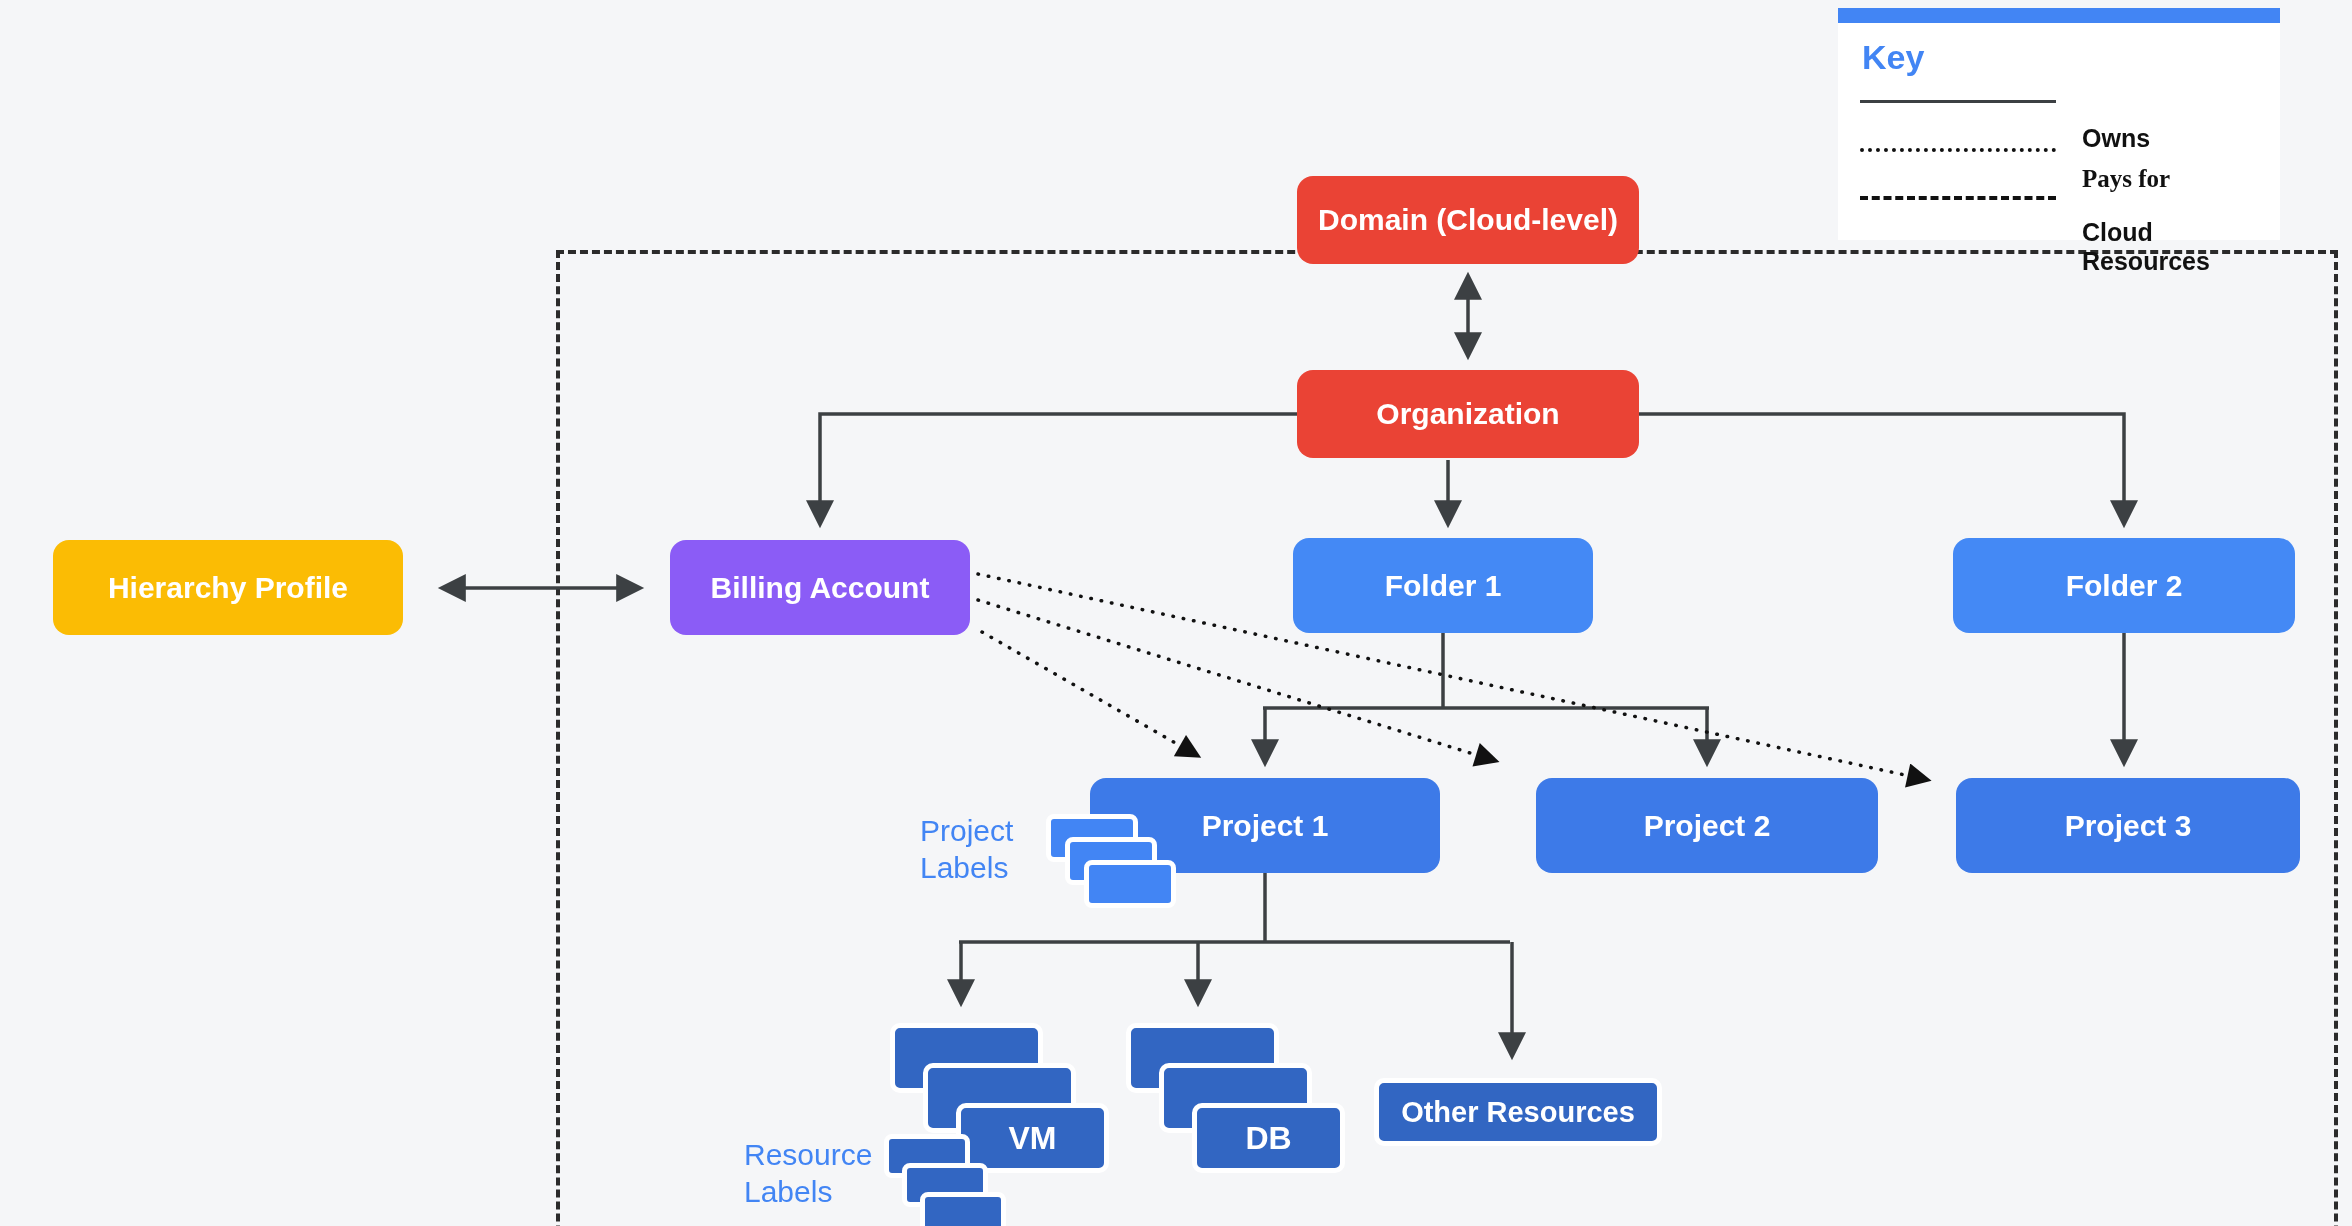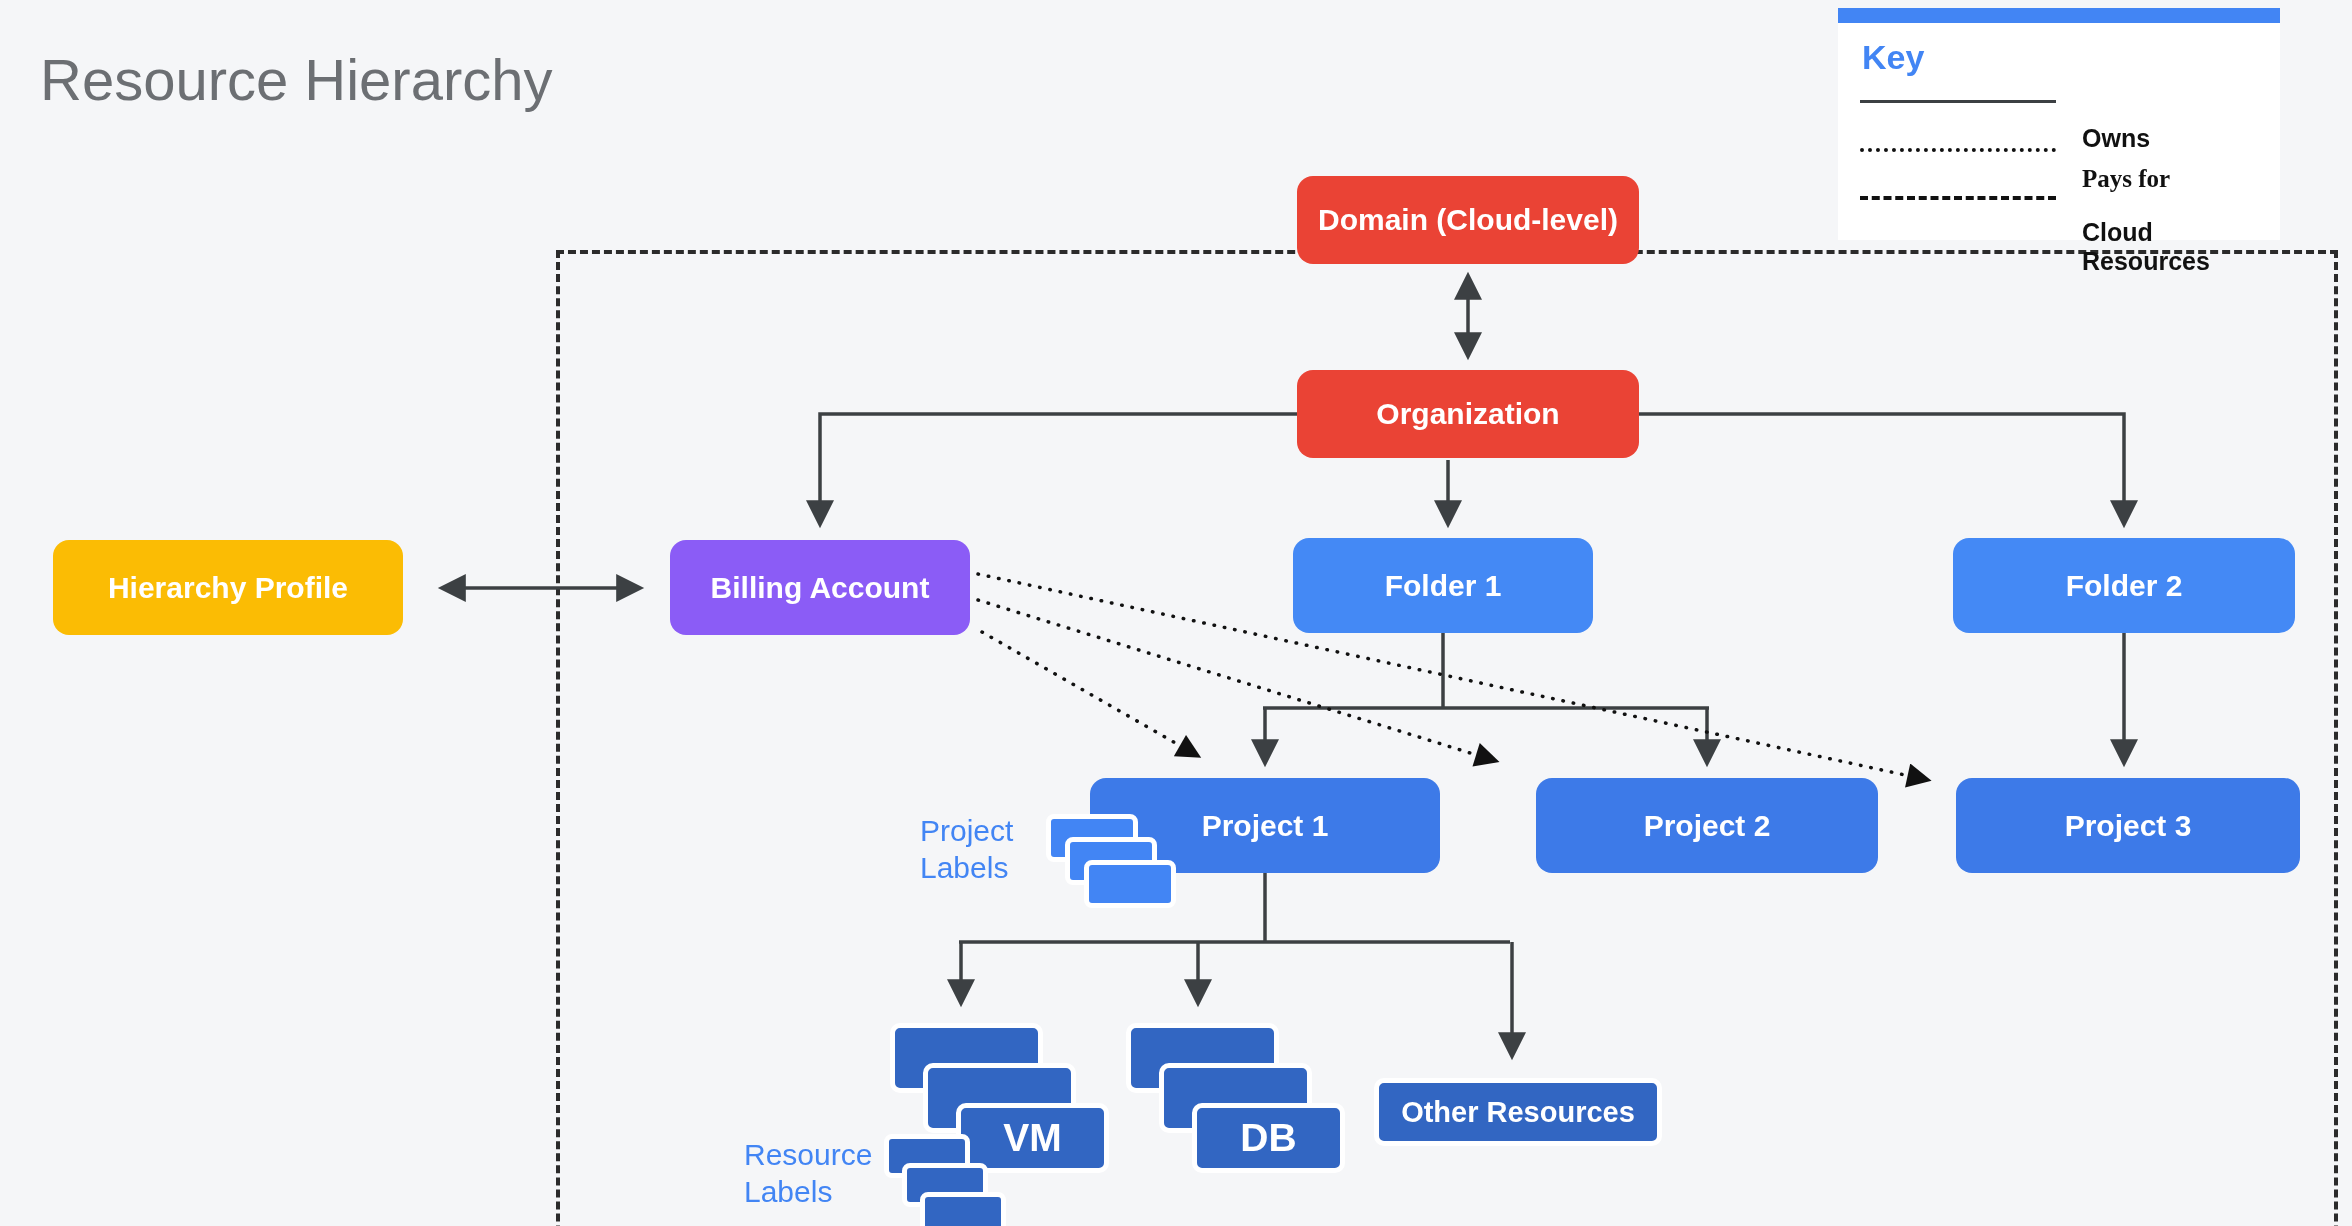--- a/index.html
+++ b/index.html
@@ -22,21 +22,21 @@
   .node{
     position:absolute;z-index:3;border-radius:16px;color:#ffffff;
     display:flex;align-items:center;justify-content:center;
     font-weight:700;font-size:30px;text-align:center;
   }
   .node.small{border-radius:10px;font-size:29px;border:5px solid #ffffff;z-index:4;}
   
   .stackbox{
     position:absolute;z-index:3;border-radius:10px;border:5px solid #ffffff;
     display:flex;align-items:center;justify-content:center;
-    color:#fff;font-weight:700;font-size:39px;
+    color:#fff;font-weight:700;font-size:32px;
   }
   .cardsm{position:absolute;z-index:4;border-radius:8px;border:5px solid #ffffff;}
   .anno{
     position:absolute;z-index:5;font-weight:400;font-size:30px;line-height:37px;
     color:#4285f4;white-space:pre-line;
   }
   
   .keybox{position:absolute;left:1838px;top:8px;width:442px;height:232px;background:#ffffff;z-index:6;}
   .keybar{position:absolute;left:0;top:0;width:100%;height:15px;background:#4285f4;}
   .keytitle{position:absolute;left:24px;top:30px;font-size:34px;font-weight:700;color:#4285f4;}
@@ -47,21 +47,20 @@
   .klabel{position:absolute;left:244px;font-size:25px;font-weight:700;color:#111;line-height:29px;white-space:pre-line;margin-top:40px;}
   .kl-owns{top:76px;}
   .kl-pays{top:116px;font-family:Liberation Serif, serif;}
   .kl-cloud{top:170px;}
 </style>
 </head>
 <body>
 
 <div id="stage">
 
-  <div class="title">Resource Hierarchy</div>
 
   <div class="boundary"></div>
 
   <svg class="wires" width="2352" height="1226" viewBox="0 0 2352 1226">
     <defs>
       <marker id="ah" viewBox="0 0 10 10" refX="8.5" refY="5" markerWidth="8.5" markerHeight="8" orient="auto-start-reverse">
           <path d="M0,0 L10,5 L0,10 z" fill="#3c4043"></path>
         </marker>
       <marker id="ahb" viewBox="0 0 10 10" refX="8.5" refY="5" markerWidth="7.5" markerHeight="7" orient="auto-start-reverse">
           <path d="M0,0 L10,5 L0,10 z" fill="#111111"></path>

